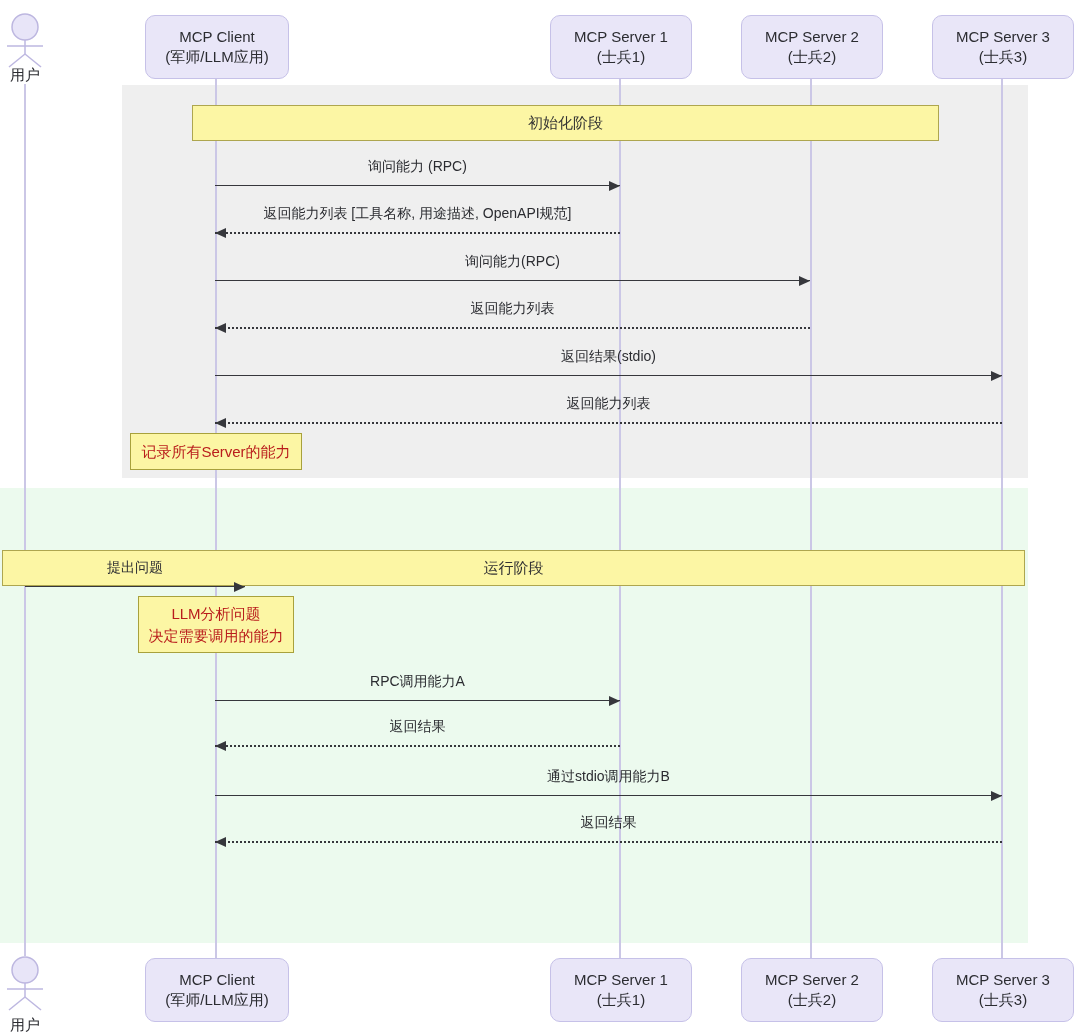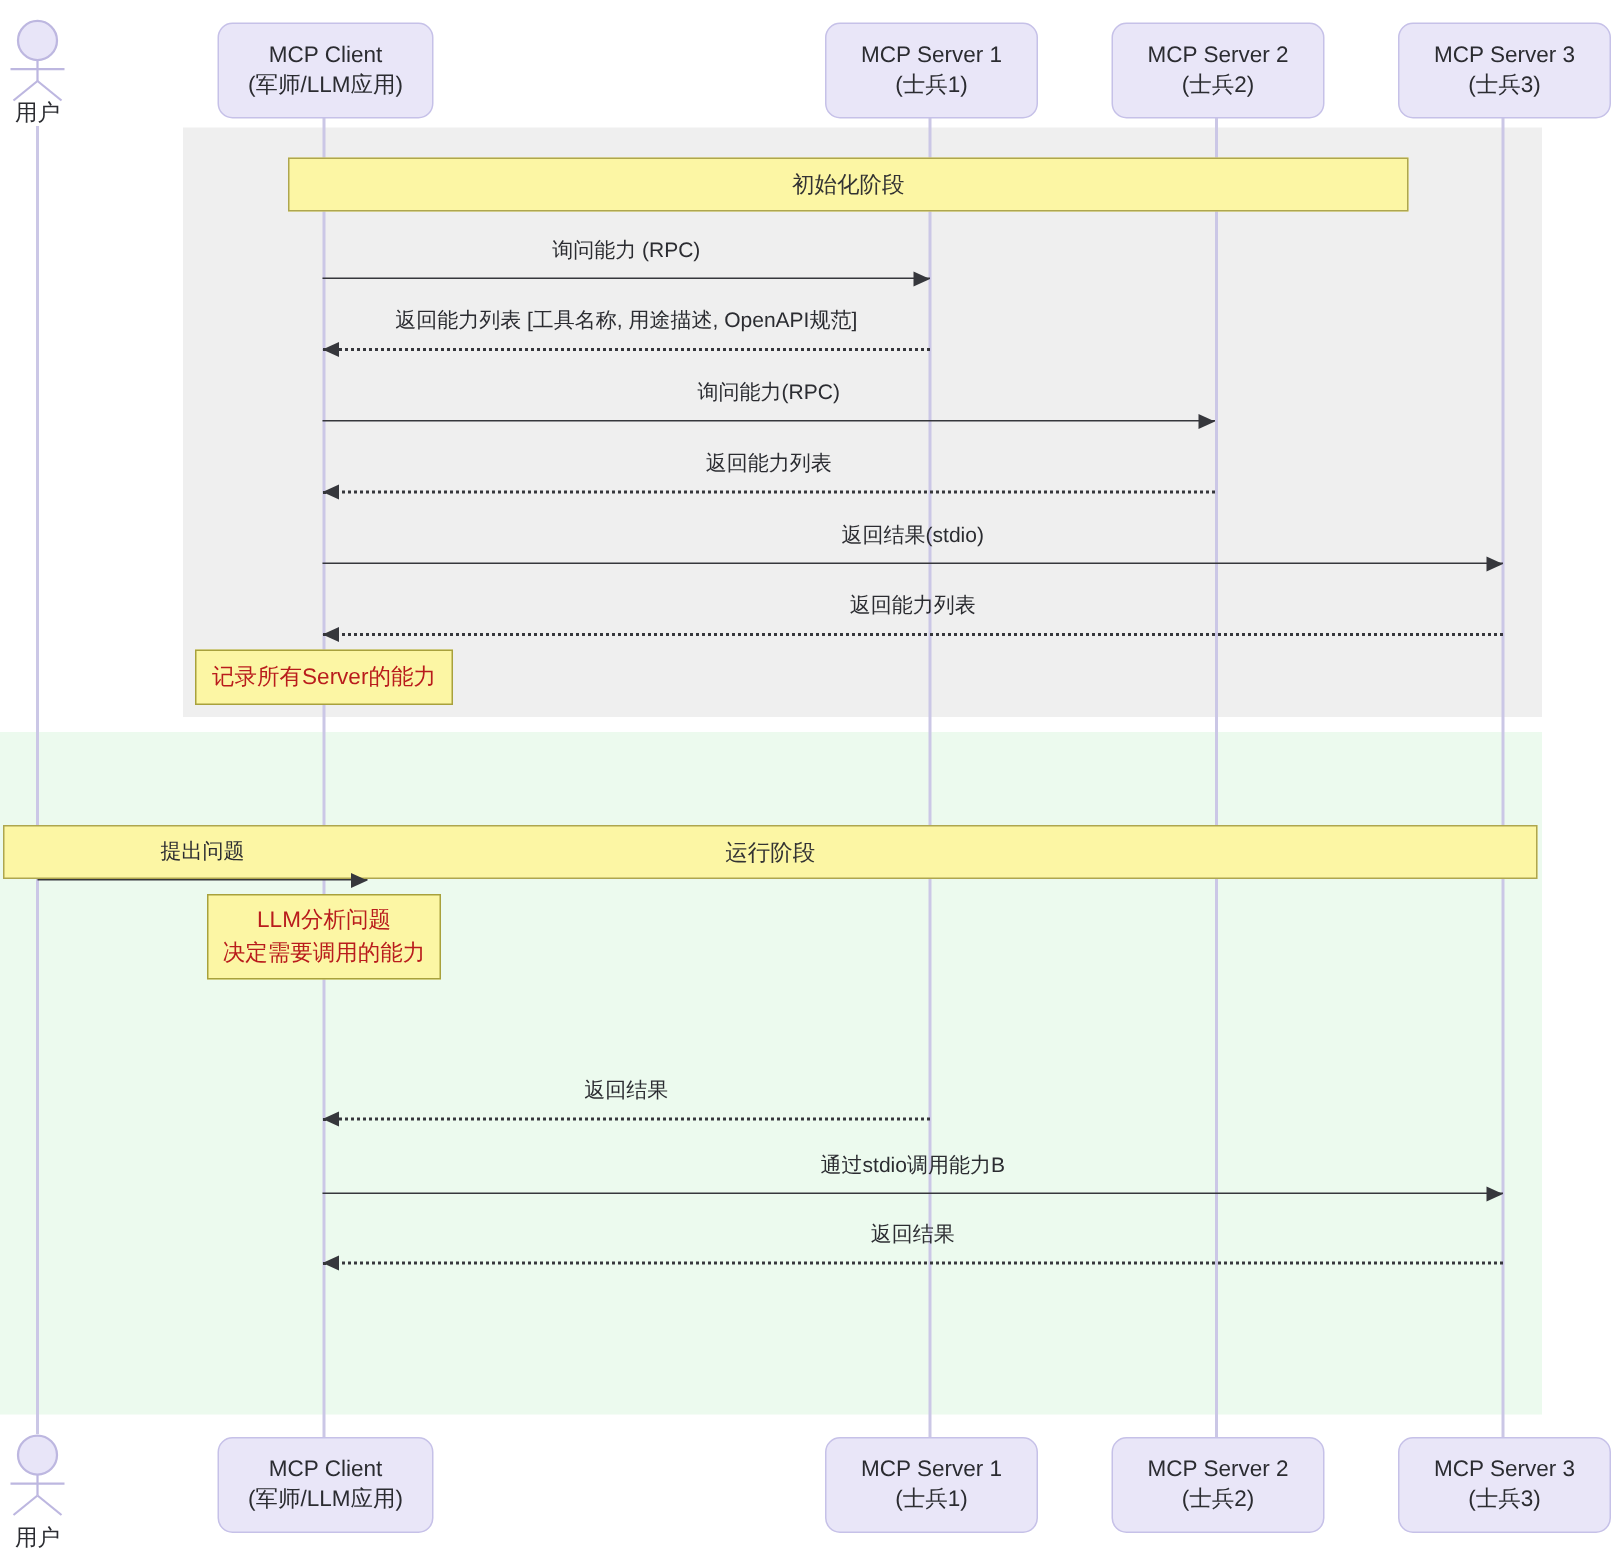--- a/index.html
+++ b/index.html
@@ -128,20 +128,25 @@
     <div class="msg-label">提出问题</div>
     <div class="msg-line solid"></div>
     <div class="head head-r"></div>
   </div>
 
   <div class="note" style="left:138px;top:596px;width:156px;height:57px;">
     <span>LLM分析问题</span>
     <span>决定需要调用的能力</span>
   </div>
 
+  <div class="msg" style="left:215px;top:673px;width:405px;">
+    <div class="msg-label">RPC调用能力A</div>
+    <div class="msg-line solid"></div>
+    <div class="head head-r"></div>
+  </div>
   <div class="msg" style="left:215px;top:718px;width:405px;">
     <div class="msg-label">返回结果</div>
     <div class="msg-line dotted"></div>
     <div class="head head-l"></div>
   </div>
   <div class="msg" style="left:215px;top:768px;width:787px;">
     <div class="msg-label">通过stdio调用能力B</div>
     <div class="msg-line solid"></div>
     <div class="head head-r"></div>
   </div>

